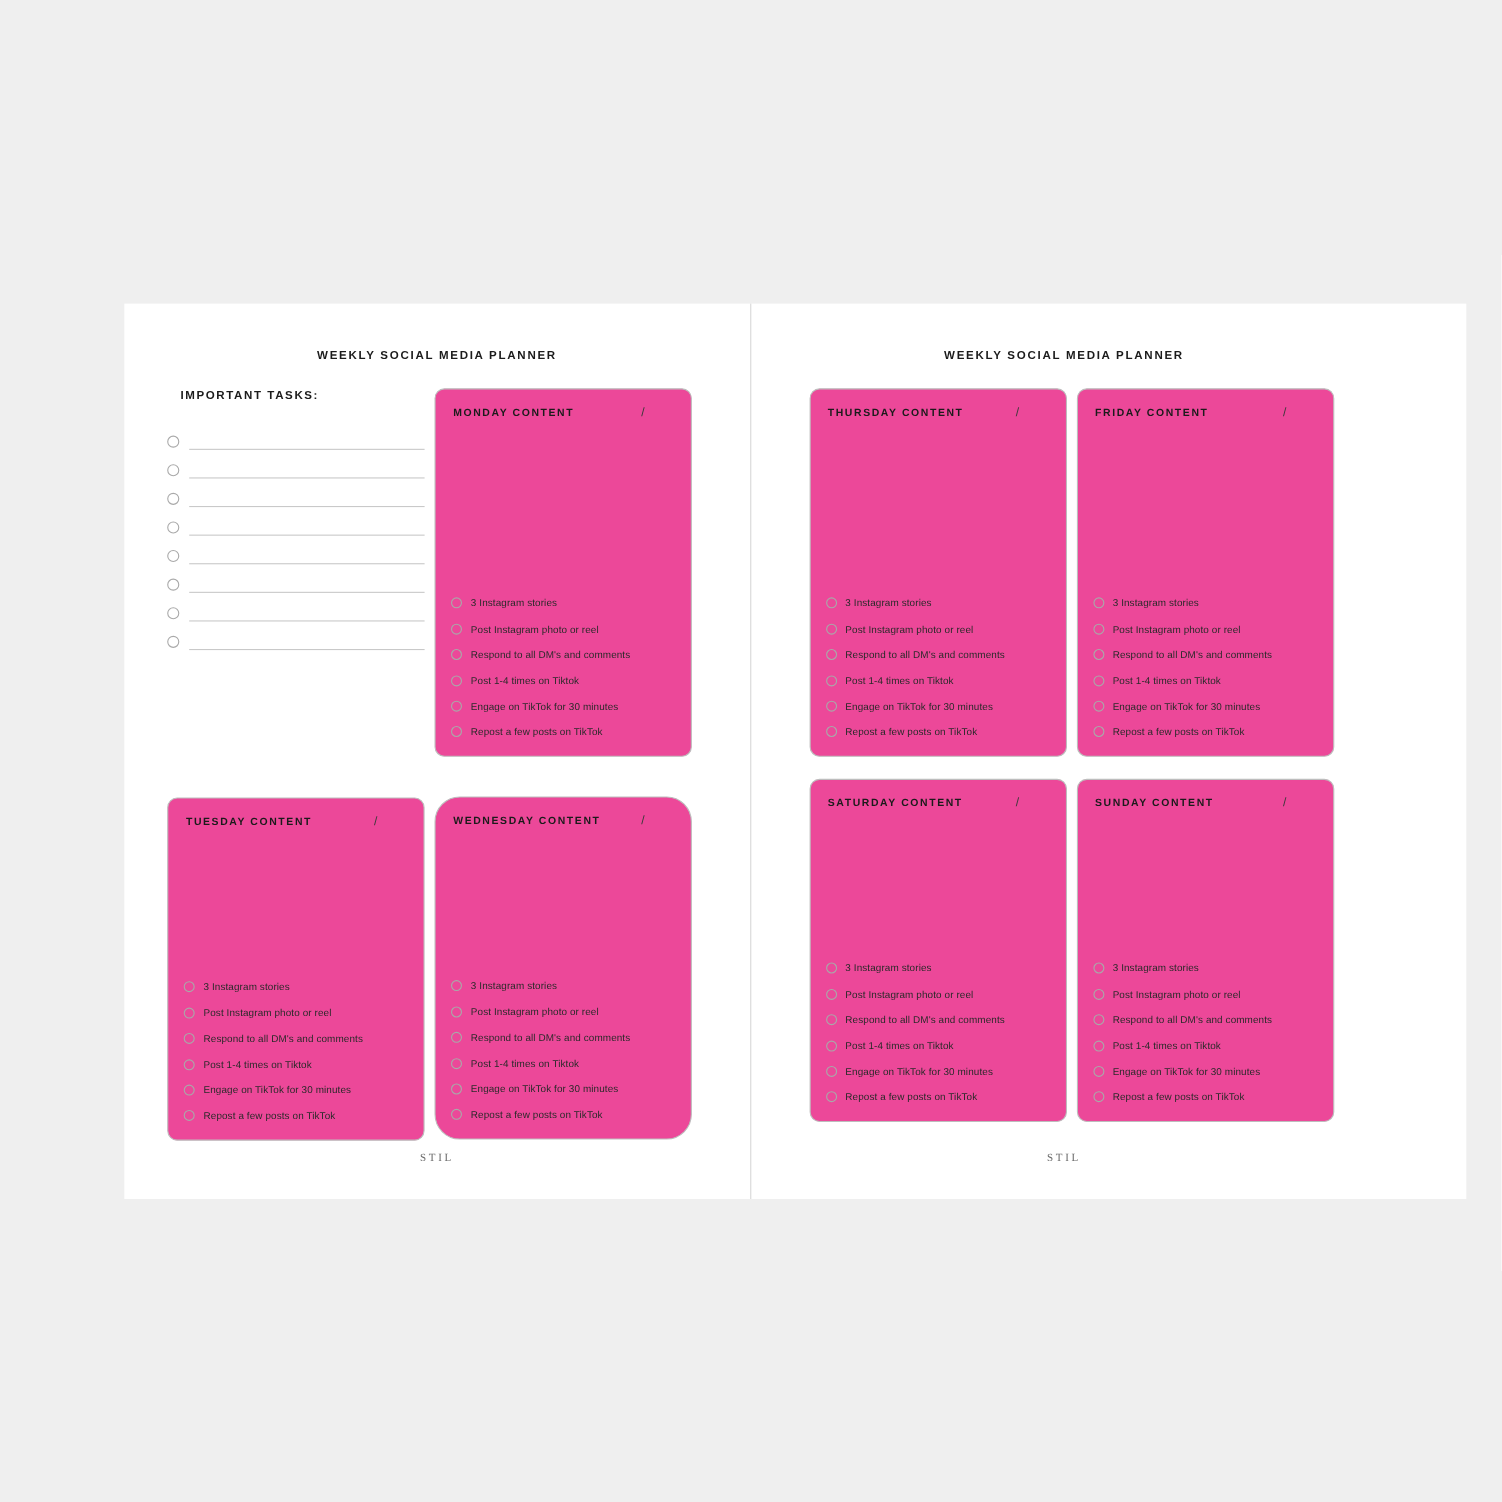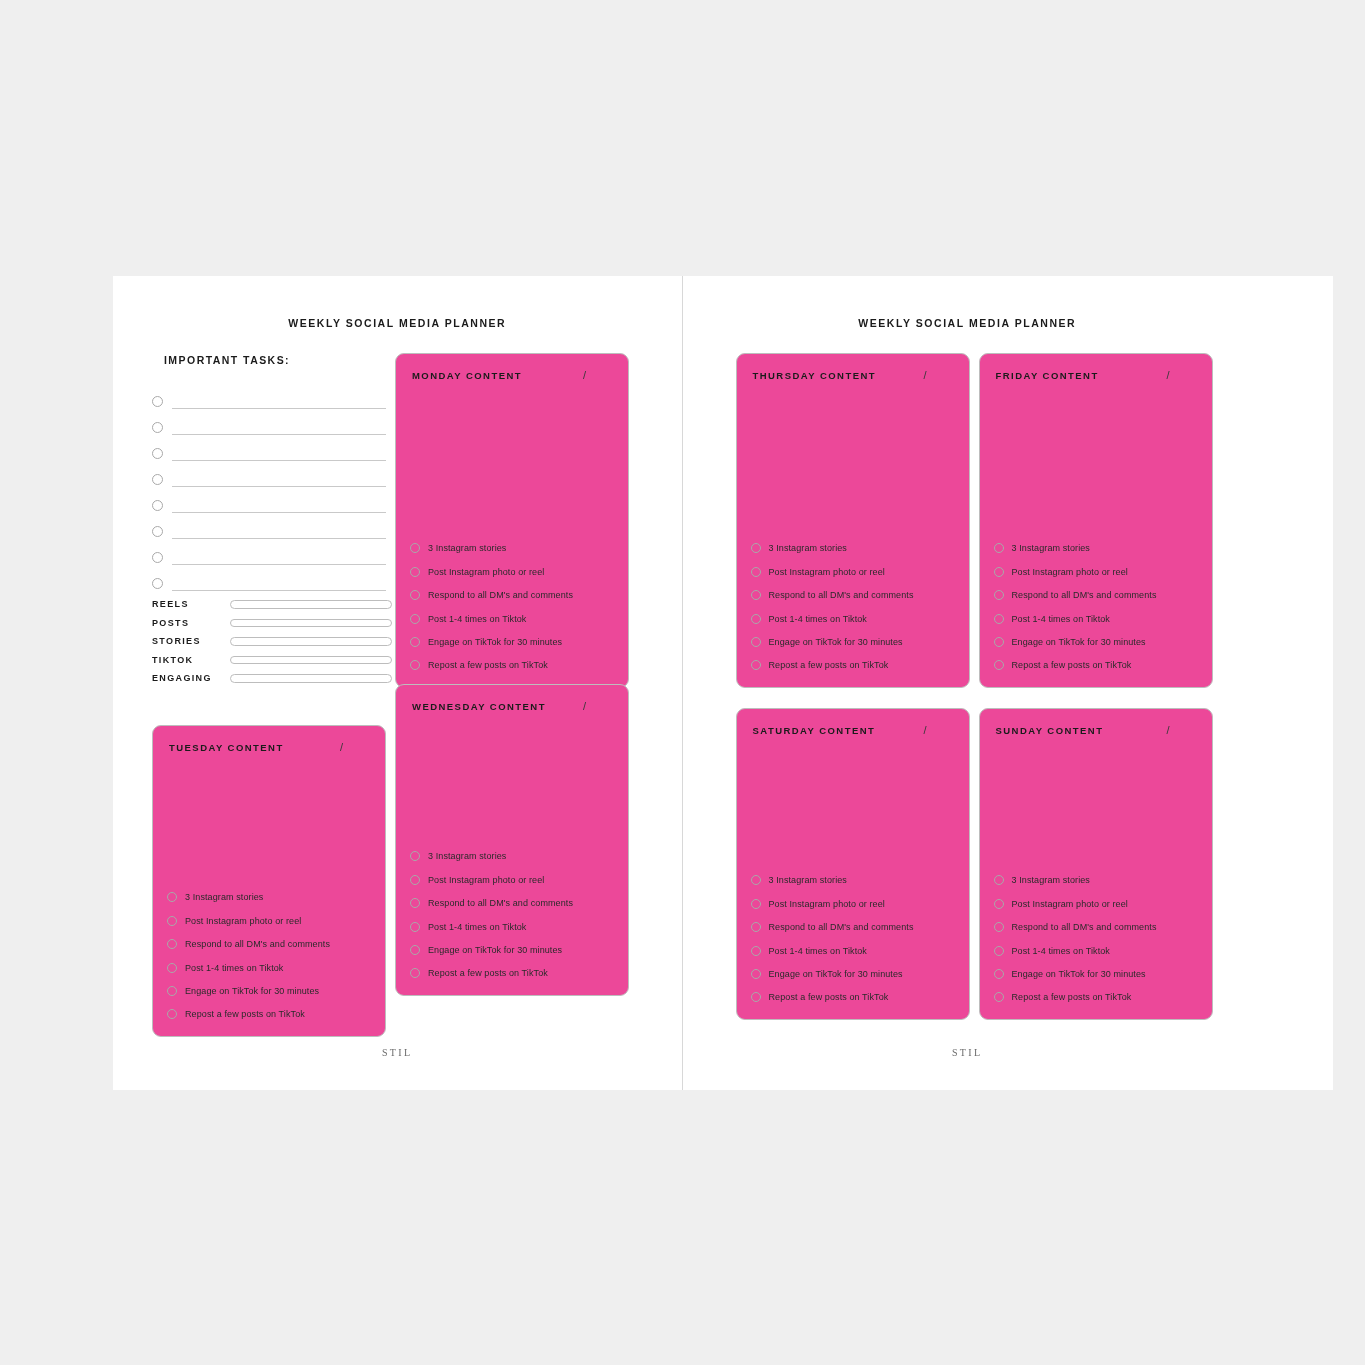--- a/index.html
+++ b/index.html
@@ -207,42 +207,20 @@
       <div class="task-row">
         <div class="circle"></div>
         <div class="task-line"></div>
       </div>
       <div class="task-row">
         <div class="circle"></div>
         <div class="task-line"></div>
       </div>
     </div>
 
-    <div class="meters">
-      <div class="meter-row">
-        <div class="meter-label">REELS</div>
-        <div class="meter-bar"></div>
-      </div>
-      <div class="meter-row">
-        <div class="meter-label">POSTS</div>
-        <div class="meter-bar"></div>
-      </div>
-      <div class="meter-row">
-        <div class="meter-label">STORIES</div>
-        <div class="meter-bar"></div>
-      </div>
-      <div class="meter-row">
-        <div class="meter-label">TIKTOK</div>
-        <div class="meter-bar"></div>
-      </div>
-      <div class="meter-row">
-        <div class="meter-label">ENGAGING</div>
-        <div class="meter-bar"></div>
-      </div>
-    </div>
 
     <div class="card" style="left:282px; top:77px; width:234px; height:335px;">
       <div class="card-title">MONDAY CONTENT</div>
       <div class="card-slash">/</div>
       <div class="check-list">
         <div class="check-item">
           <div class="check-circle"></div>
           <div class="check-text">3 Instagram stories</div>
         </div>
         <div class="check-item">
@@ -292,21 +270,21 @@
           <div class="check-circle"></div>
           <div class="check-text">Engage on TikTok for 30 minutes</div>
         </div>
         <div class="check-item">
           <div class="check-circle"></div>
           <div class="check-text">Repost a few posts on TikTok</div>
         </div>
       </div>
     </div>
 
-    <div class="card" style="left:282px; top:408px; width:234px; height:312px;">
+    <div class="card" style="left:282px; top:448px; width:234px; height:312px;border-radius:23px;">
       <div class="card-title">WEDNESDAY CONTENT</div>
       <div class="card-slash">/</div>
       <div class="check-list">
         <div class="check-item">
           <div class="check-circle"></div>
           <div class="check-text">3 Instagram stories</div>
         </div>
         <div class="check-item">
           <div class="check-circle"></div>
           <div class="check-text">Post Instagram photo or reel</div>

